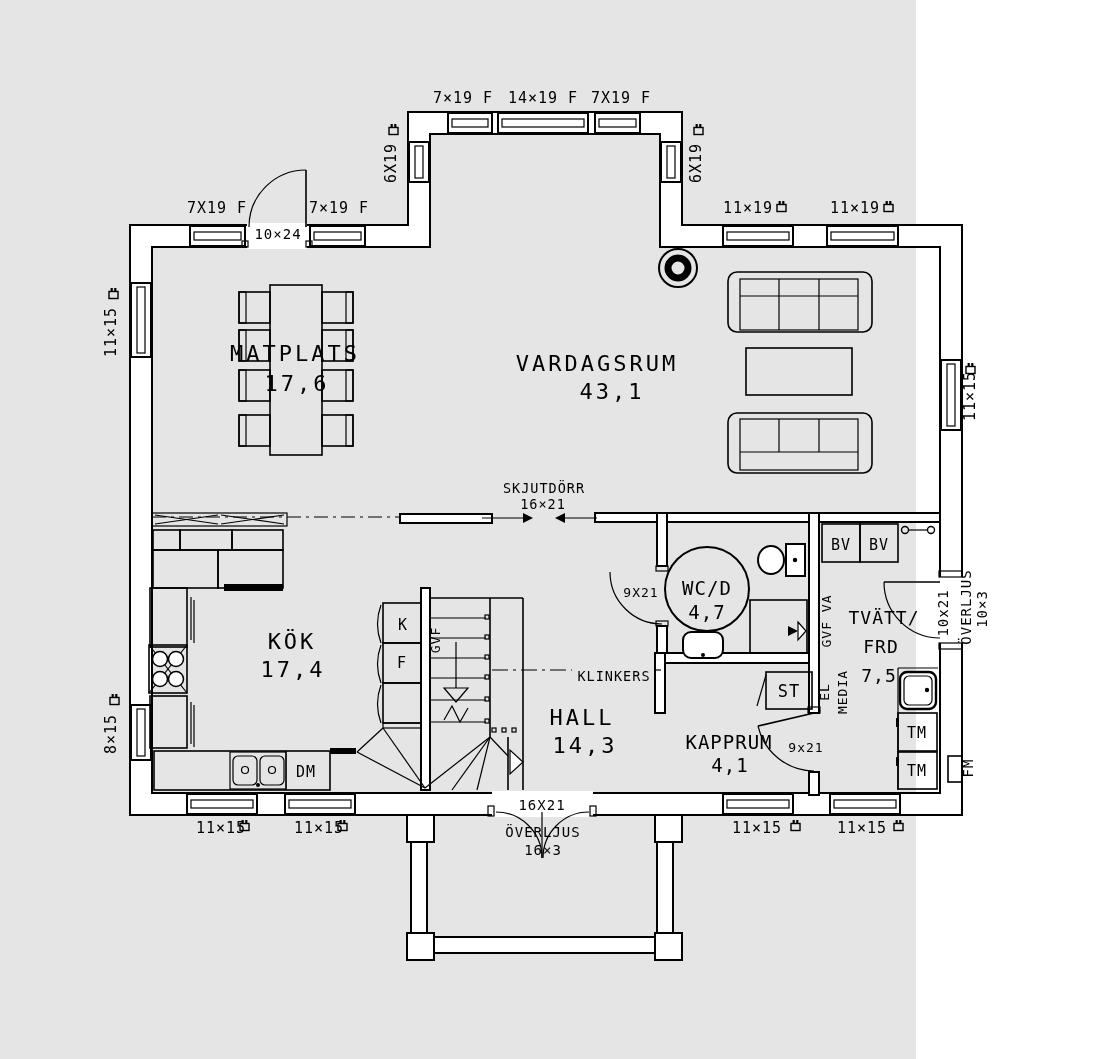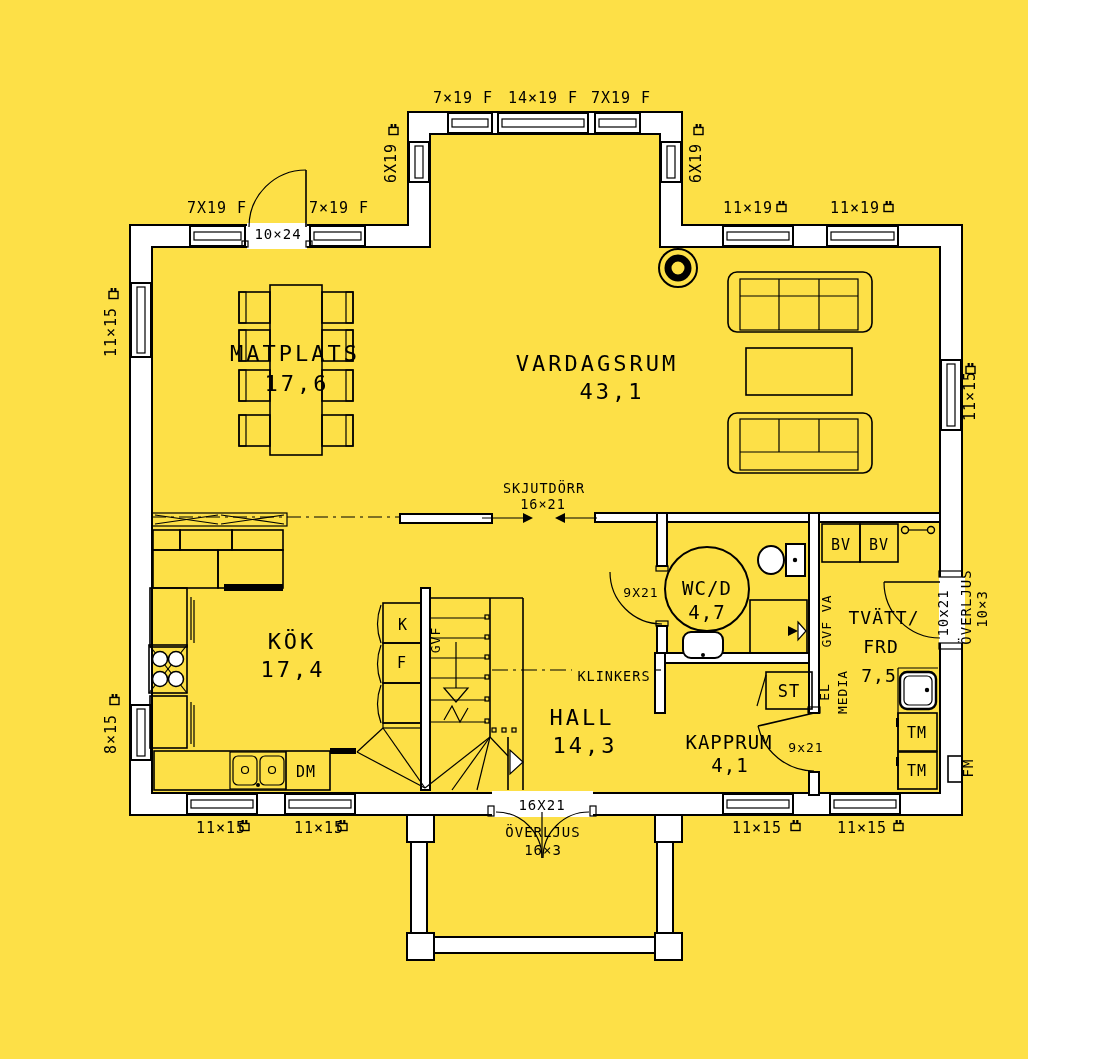--- a/index.html
+++ b/index.html
@@ -1,16 +1,16 @@
 <!DOCTYPE html>
 <html><head>
 <meta charset="utf-8">
 <style>
   html,body{margin:0;padding:0;background:#fff;}
-  .stage{width:1028px;height:1059px;background:#fde047;position:relative;font-family:"DejaVu Sans Mono",monospace;}
+  .stage{width:916px;height:1059px;background:#e5e5e5;position:relative;font-family:"DejaVu Sans Mono",monospace;}
   svg{display:block;}
   svg text{fill:#000;font-family:"DejaVu Sans Mono",monospace;}
   .lbl{letter-spacing:1px;}
   .room{letter-spacing:3px;}
   .thin{stroke:#000;stroke-width:1.2;fill:none;}
   .med{stroke:#000;stroke-width:1.6;fill:none;}
   .wall{stroke:#000;stroke-width:2;fill:#fff;}
 </style>
 </head>
 <body>

